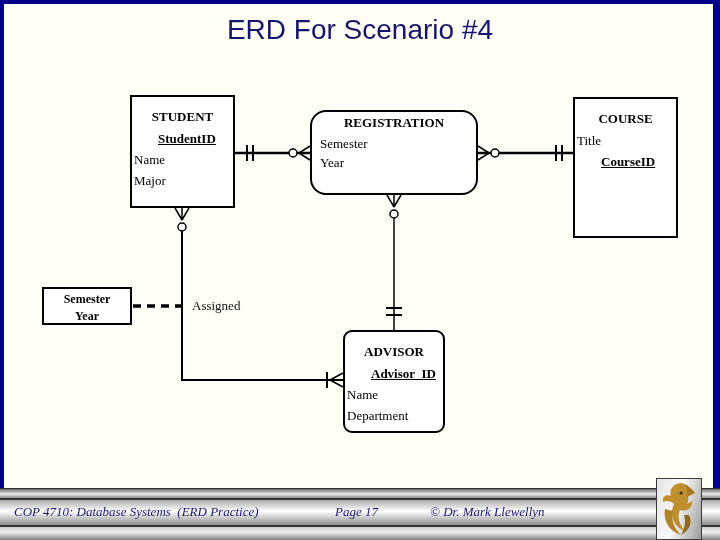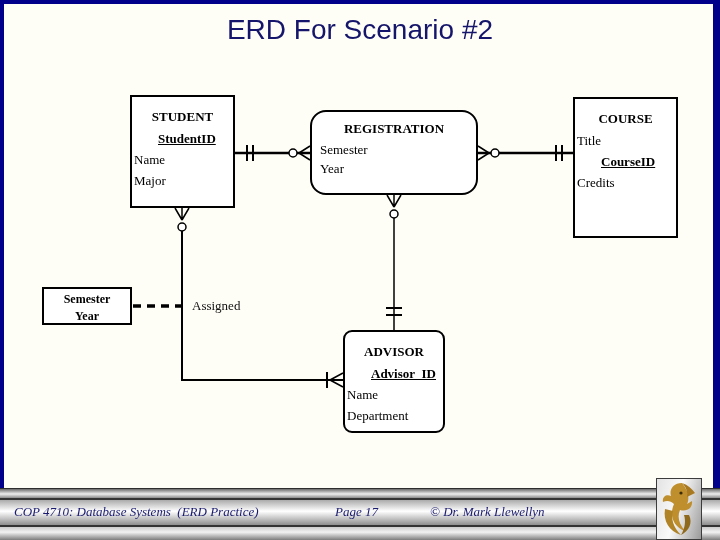--- a/index.html
+++ b/index.html
@@ -26,21 +26,21 @@
     position:absolute; box-sizing:border-box; background:#ffffff;
     border:2px solid #000; z-index:4;
   }
   .ent-title { text-align:center; font-weight:bold; font-size:13px; padding-top:12px; padding-bottom:3px; }
   .attr { font-size:13px; line-height:21px; padding-left:2px; white-space:nowrap; }
   .attr.key { font-weight:bold; text-decoration:underline;margin-left:24px; }
 
   #ent-student      { left:130px; top:95px;  width:105px; height:113px; }
   #ent-registration { left:310px; top:110px; width:168px; height:85px; border-radius:16px; }
   #ent-registration .attr { padding-left:8px; line-height:19px; }
-  #ent-registration .ent-title { padding-top:9px; }
+  #ent-registration .ent-title { padding-top:3px; }
   #ent-course       { left:573px; top:97px;  width:105px; height:141px; }
   #ent-advisor      { left:343px; top:330px; width:102px; height:103px;border-radius:9px; }
 
   #box-semyear {
     position:absolute; left:42px; top:287px; width:90px; height:38px;
     box-sizing:border-box; border:2px solid #000; background:#fff; z-index:4;
     text-align:center; font-weight:bold; font-size:12px; line-height:17px; padding-top:2px;
   }
 
   #lbl-assigned {
@@ -71,40 +71,39 @@
 </style>
 </head>
 <body>
 
 <div class="slide">
 
   <div class="border-top"></div>
   <div class="border-left"></div>
   <div class="border-right"></div>
 
-  <div class="title">ERD For Scenario #2</div>
+  <div class="title">ERD For Scenario #4</div>
 
   <div class="entity" id="ent-student">
     <div class="ent-title">STUDENT</div>
     <div class="attr key">StudentID</div>
     <div class="attr">Name</div>
     <div class="attr">Major</div>
   </div>
 
   <div class="entity" id="ent-registration">
     <div class="ent-title">REGISTRATION</div>
     <div class="attr">Semester</div>
     <div class="attr">Year</div>
   </div>
 
   <div class="entity" id="ent-course">
     <div class="ent-title">COURSE</div>
     <div class="attr">Title</div>
     <div class="attr key">CourseID</div>
-    <div class="attr">Credits</div>
   </div>
 
   <div class="entity" id="ent-advisor">
     <div class="ent-title">ADVISOR</div>
     <div class="attr key">Advisor_ID</div>
     <div class="attr">Name</div>
     <div class="attr">Department</div>
   </div>
 
   <div id="box-semyear">

